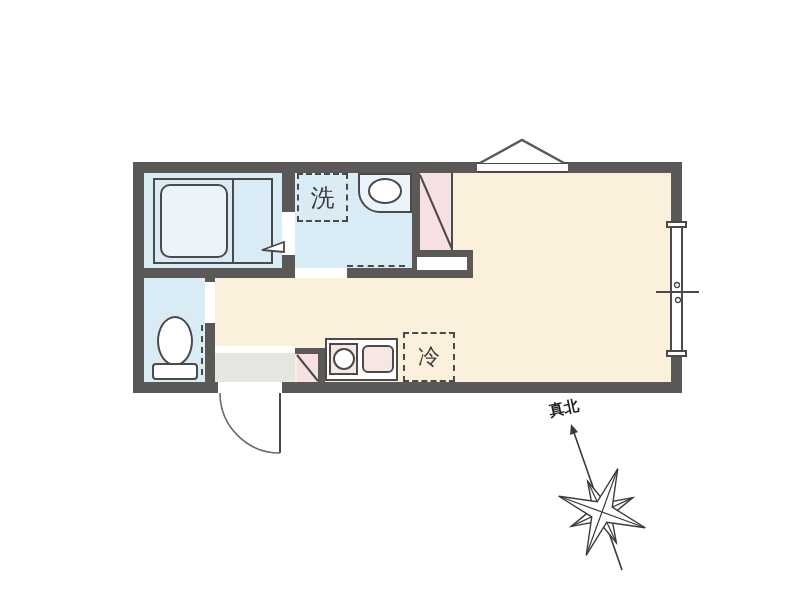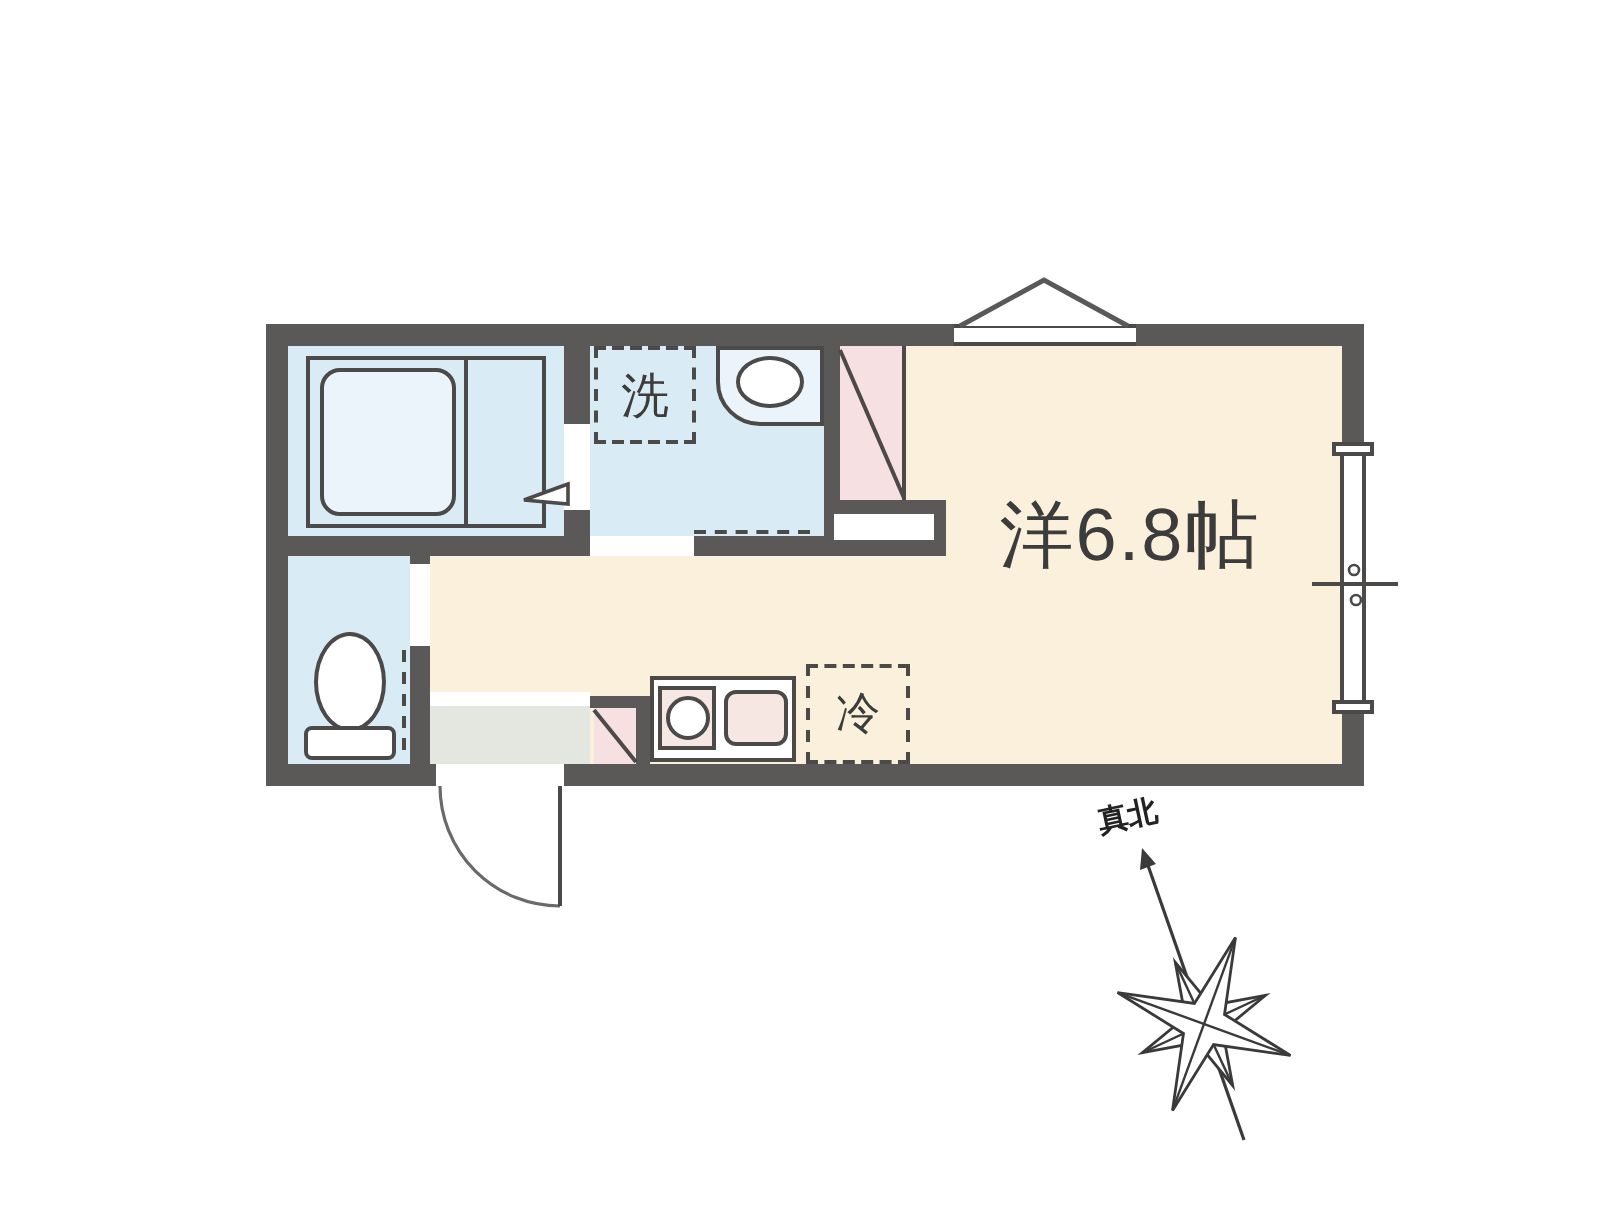--- a/index.html
+++ b/index.html
@@ -106,20 +106,17 @@
           <line x1="0" y1="-34" x2="0" y2="34" stroke="#3a3a3a" stroke-width="1.2"></line>
           <line x1="-34" y1="0" x2="34" y2="0" stroke="#3a3a3a" stroke-width="1.2"></line>
         </g>
         <polygon points="0,-46 8,-8 46,0 8,8 0,46 -8,8 -46,0 -8,-8" fill="#ffffff" stroke="#3a3a3a" stroke-width="1.4"></polygon>
         <line x1="0" y1="-46" x2="0" y2="46" stroke="#3a3a3a" stroke-width="1.2"></line>
         <line x1="-46" y1="0" x2="46" y2="0" stroke="#3a3a3a" stroke-width="1.2"></line>
       </g>
     </g>
   </svg>
 
-  <div class="abs lbl" style="left:450px;top:246px;width:230px;height:44px;font-size:37px;letter-spacing:1px;">
-    <span>洋6.8帖</span>
-  </div>
   <div class="abs" style="left:549px;top:399px;font-size:15px;font-weight:bold;color:#222;transform:rotate(-12deg);">
     <span>真北</span>
   </div>
 
 </div>
 
 </body></html>

